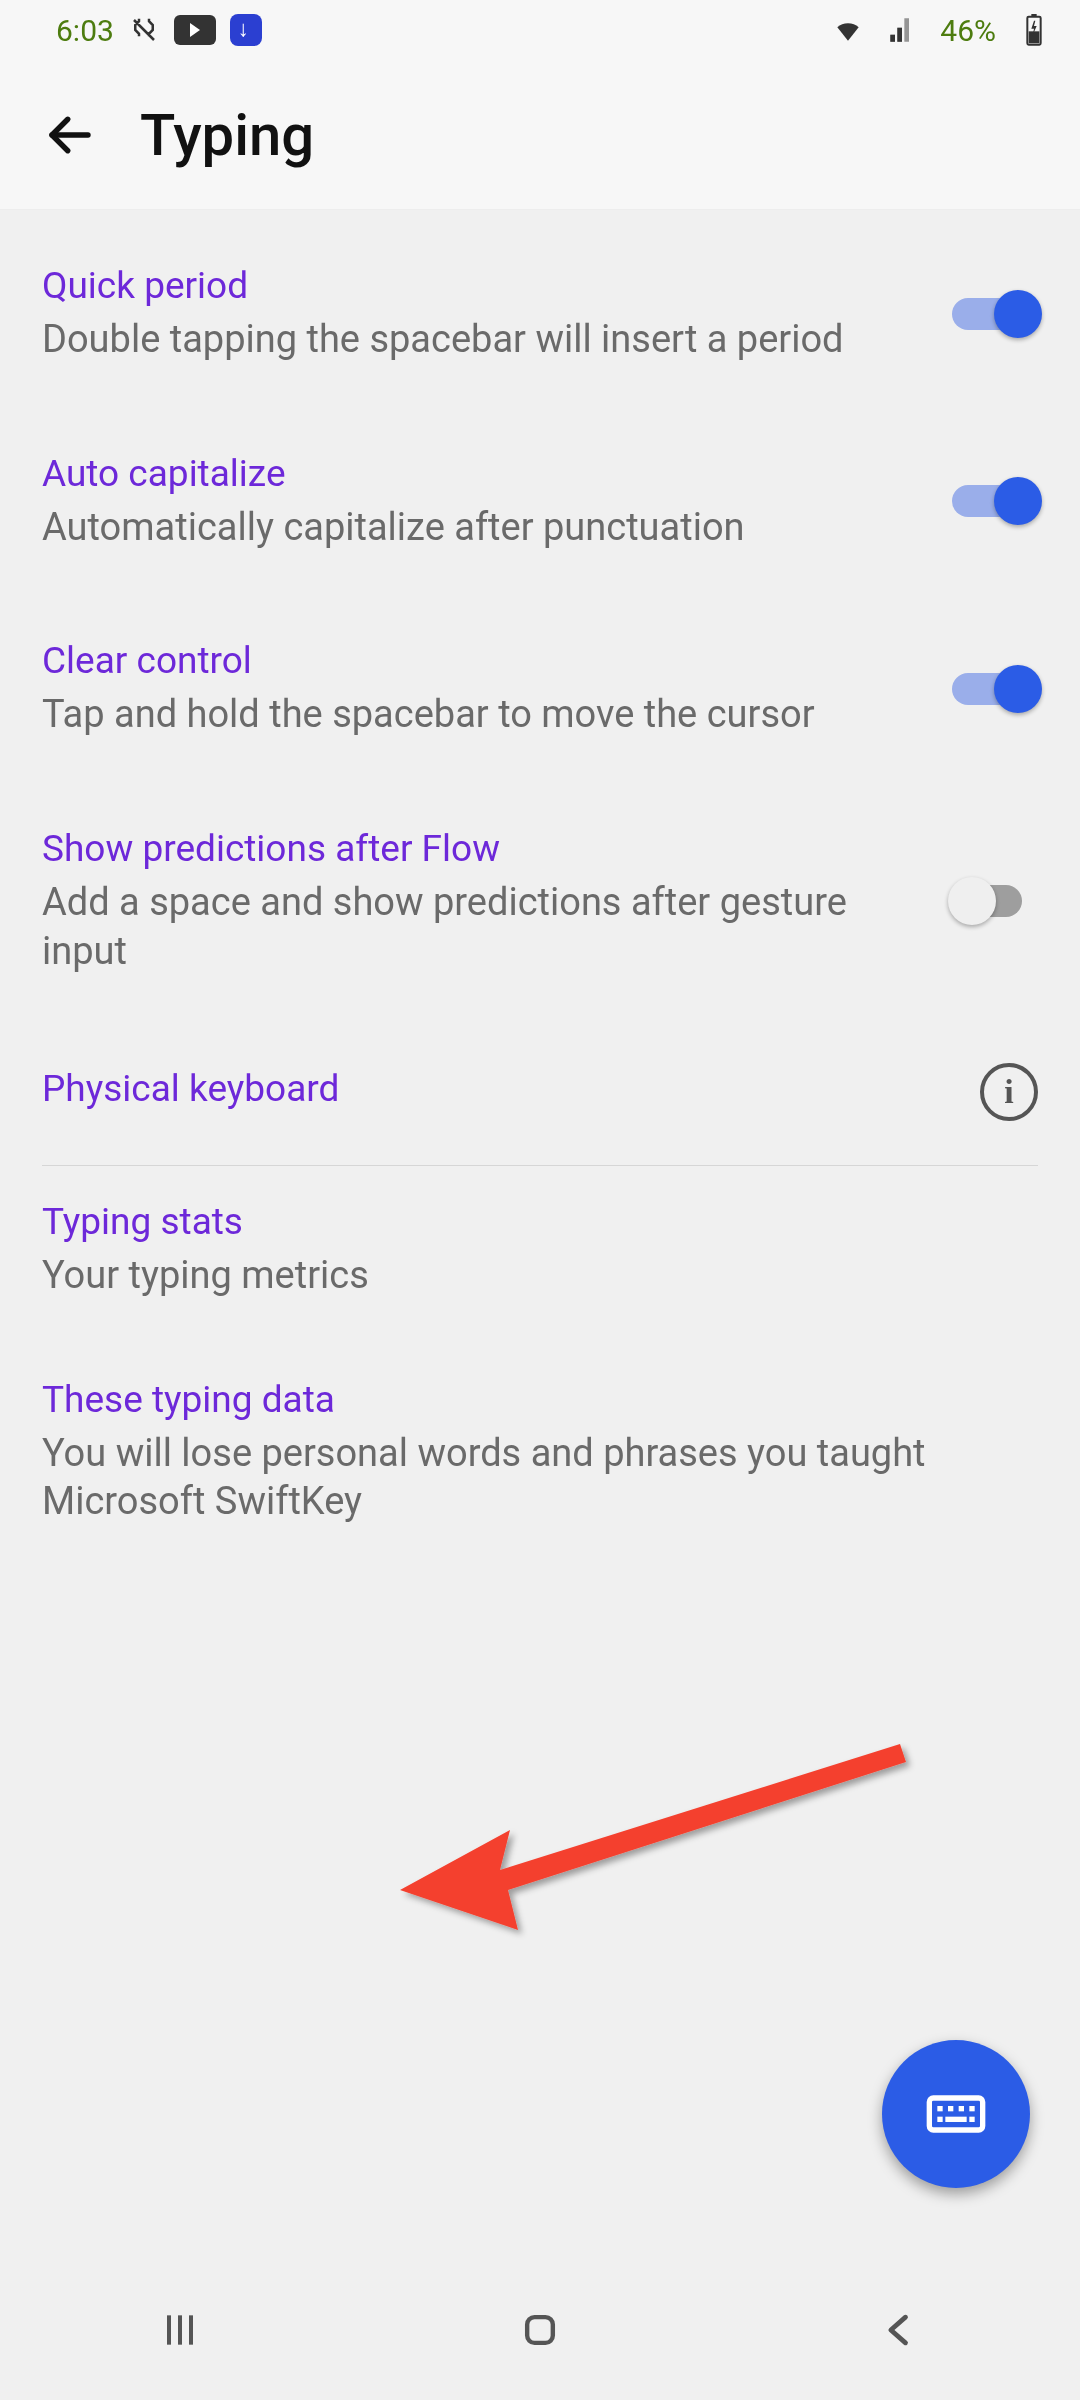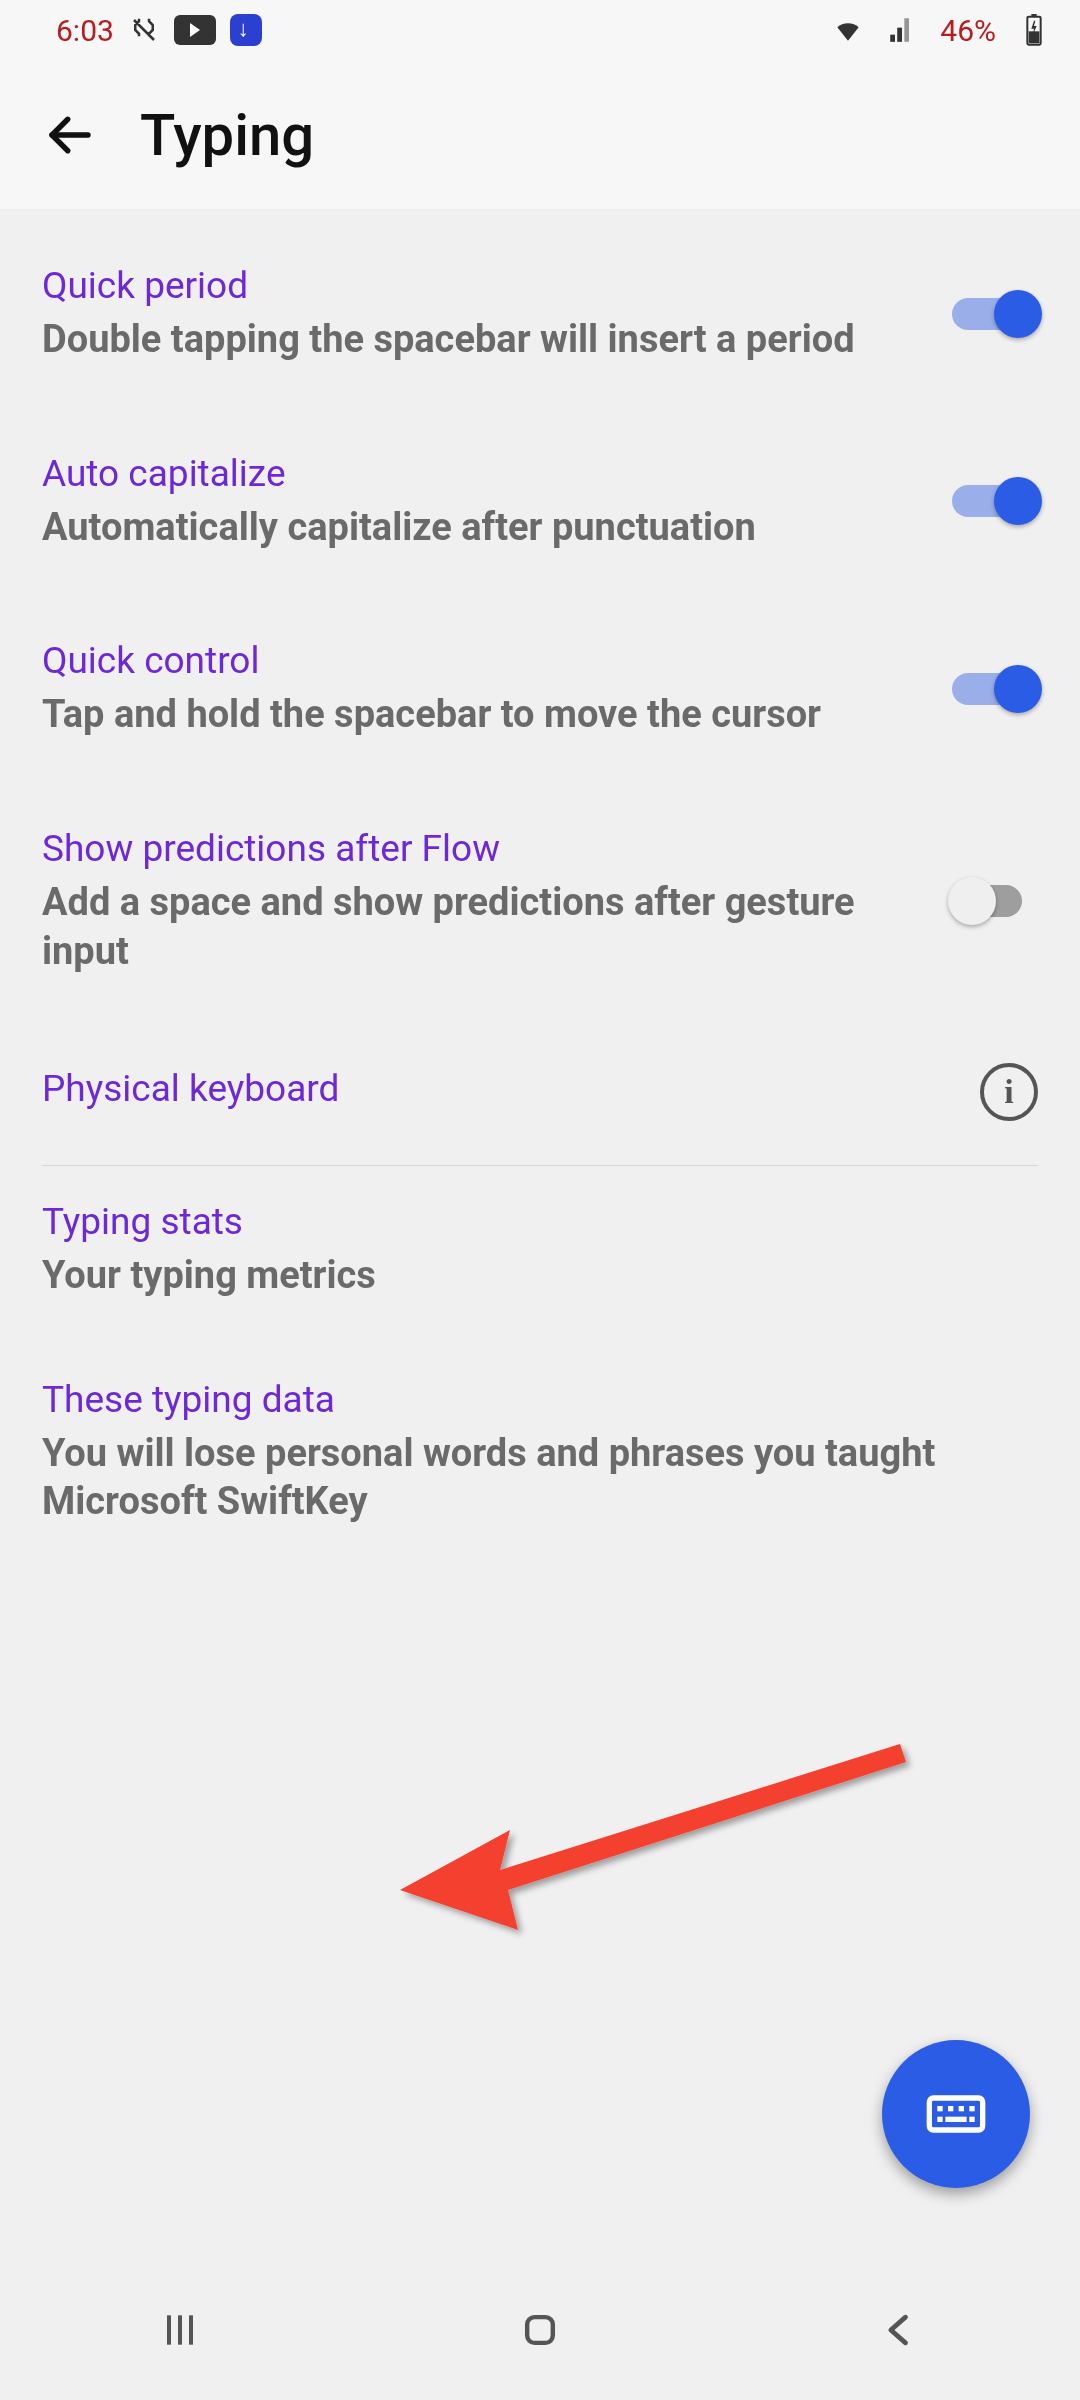--- a/index.html
+++ b/index.html
@@ -1,20 +1,20 @@
 <!DOCTYPE html>
 <html><head>
 <meta charset="utf-8">
 <style>
   * { box-sizing: border-box; margin: 0; padding: 0; }
   html, body { width: 1080px; height: 2400px; font-family: Roboto, "Segoe UI", Arial, sans-serif; background: #f0f0f0; overflow: hidden; }
   body { position: relative; }
 
   
-  .status-bar { height: 60px; display: flex; align-items: center; padding: 0 30px 0 56px; font-size: 30px; color: #b91c1c; background: #f7f7f7; }
+  .status-bar { height: 60px; display: flex; align-items: center; padding: 0 30px 0 56px; font-size: 30px; color: #4d7c0f; background: #f7f7f7; }
   .status-left { display: flex; align-items: center; gap: 14px; flex: 1; }
   .status-right { display: flex; align-items: center; gap: 22px; }
   .sb-icon { width: 32px; height: 32px; display: inline-flex; align-items: center; justify-content: center; }
   .sb-text { font-size: 30px; }
   .yt-icon { width: 42px; height: 30px; background:#333; border-radius:6px; position:relative; }
   .yt-icon::after { content:''; position:absolute; left:16px; top:8px; border-left:10px solid #fff; border-top:7px solid transparent; border-bottom:7px solid transparent; }
   .dl-icon { width:32px; height:32px; background:#2b3fd1; border-radius:8px; position:relative; }
   .dl-icon::after { content:'↓'; color:#fff; position:absolute; left:8px; top:2px; font-size:22px; }
   .hand-icon svg { width:30px; height:30px; }
   .wifi-icon, .signal-icon, .batt-icon { display:inline-flex; }
@@ -22,21 +22,21 @@
   
   .app-bar { height: 150px; display:flex; align-items:center; padding: 0 40px; gap: 40px; background:#f7f7f7; border-bottom: 1px solid rgba(0,0,0,0.04); }
   .back-btn { width:60px; height:60px; display:flex; align-items:center; justify-content:center; }
   .app-title { font-size: 58px; font-weight: 500; color:#111; }
 
   
   .settings { padding: 10px 0 0 0; }
   .item { display:flex; align-items:center; padding: 44px 42px; gap: 30px; }
   .item-text { flex:1; min-width:0; }
   .item-title { font-size: 37px; color:#6d28d9; margin-bottom: 8px; }
-  .item-sub { font-size: 38px; color:#6a6a6a; line-height:1.28;font-weight:bold; }
+  .item-sub { font-size: 38px; color:#6a6a6a; line-height:1.28; }
   .divider { height:1px; background:#d6d6d6; margin: 0 42px; }
 
   
   .switch { width: 86px; height: 44px; position:relative; flex:0 0 auto; }
   .switch-track { position:absolute; left:0; top:6px; width:70px; height:32px; border-radius:16px; background:#9e9e9e; }
   .switch-knob { position:absolute; top:-2px; width:48px; height:48px; border-radius:50%; background:#fff; box-shadow:0 2px 4px rgba(0,0,0,.3); }
   .switch.on .switch-track { background:#9aaeea; }
   .switch.on .switch-knob { right:-4px; background:#2b5ce6; }
   .switch.off .switch-knob { left:-4px; background:#efefef; }
 
@@ -120,21 +120,21 @@
       <div class="item-sub">Automatically capitalize after punctuation</div>
     </div>
     <div class="switch on">
         <div class="switch-track"></div>
         <div class="switch-knob"></div>
       </div>
   </div>
 
   <div class="item">
     <div class="item-text">
-      <div class="item-title">Quick control</div>
+      <div class="item-title">Clear control</div>
       <div class="item-sub">Tap and hold the spacebar to move the cursor</div>
     </div>
     <div class="switch on">
         <div class="switch-track"></div>
         <div class="switch-knob"></div>
       </div>
   </div>
 
 
   <div class="item">

